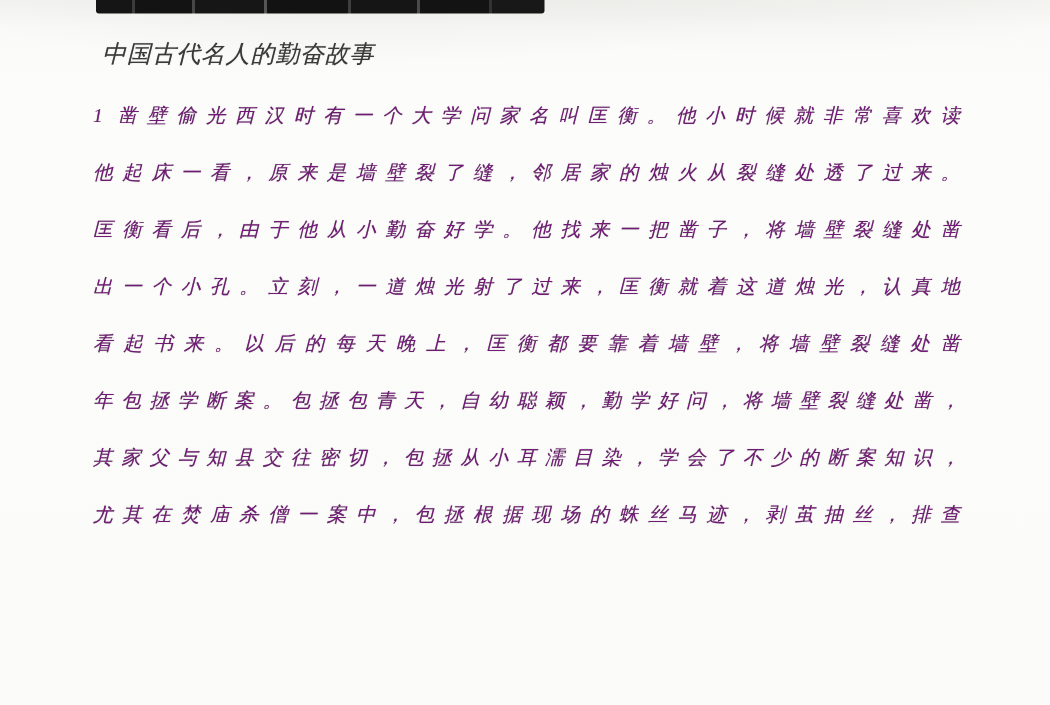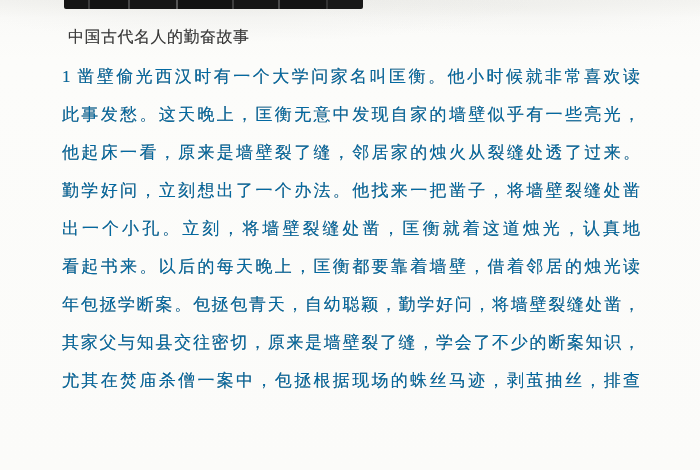--- a/index.html
+++ b/index.html
@@ -1,15 +1,15 @@
 <!DOCTYPE html>
 <html><head>
 <meta charset="utf-8">
 <style>
-  * { margin: 0; padding: 0; box-sizing: border-box; }
+  * { margin: 0; padding: 0; box-sizing: border-box; font-style: italic; }
 
   html, body {
     width: 700px;
     height: 470px;
     overflow: hidden;
   }
 
   body {
     position: relative;
     font-family: "Liberation Serif", "DejaVu Serif", serif;
@@ -51,40 +51,39 @@
   .body-text {
     position: absolute;
     left: 62px;
     top: 58px;
     width: 578px;
   }
 
   .line {
     height: 38px;
     line-height: 38px;
-    font-size: 17px;
-    color: #0369a1;
+    font-size: 13px;
+    color: #701a75;
     text-shadow: 0 0 0.6px rgba(45,45,45,0.55);
     text-align: justify;
     text-align-last: justify;
     text-justify: inter-character;
     word-break: keep-all;
     white-space: nowrap;
   }
 </style>
 </head>
 <body>
 
 <div class="cropped-bar"></div>
 
 <div class="heading">中国古代名人的勤奋故事</div>
 
 <div class="body-text">
   <div class="line">1 凿壁偷光西汉时有一个大学问家名叫匡衡。他小时候就非常喜欢读</div>
-  <div class="line">此事发愁。这天晚上，匡衡无意中发现自家的墙壁似乎有一些亮光，</div>
   <div class="line">他起床一看，原来是墙壁裂了缝，邻居家的烛火从裂缝处透了过来。</div>
-  <div class="line">勤学好问，立刻想出了一个办法。他找来一把凿子，将墙壁裂缝处凿</div>
-  <div class="line">出一个小孔。立刻，将墙壁裂缝处凿，匡衡就着这道烛光，认真地</div>
-  <div class="line">看起书来。以后的每天晚上，匡衡都要靠着墙壁，借着邻居的烛光读</div>
+  <div class="line">匡衡看后，由于他从小勤奋好学。他找来一把凿子，将墙壁裂缝处凿</div>
+  <div class="line">出一个小孔。立刻，一道烛光射了过来，匡衡就着这道烛光，认真地</div>
+  <div class="line">看起书来。以后的每天晚上，匡衡都要靠着墙壁，将墙壁裂缝处凿</div>
   <div class="line">年包拯学断案。包拯包青天，自幼聪颖，勤学好问，将墙壁裂缝处凿，</div>
-  <div class="line">其家父与知县交往密切，原来是墙壁裂了缝，学会了不少的断案知识，</div>
+  <div class="line">其家父与知县交往密切，包拯从小耳濡目染，学会了不少的断案知识，</div>
   <div class="line">尤其在焚庙杀僧一案中，包拯根据现场的蛛丝马迹，剥茧抽丝，排查</div>
 </div>
 
 </body></html>

